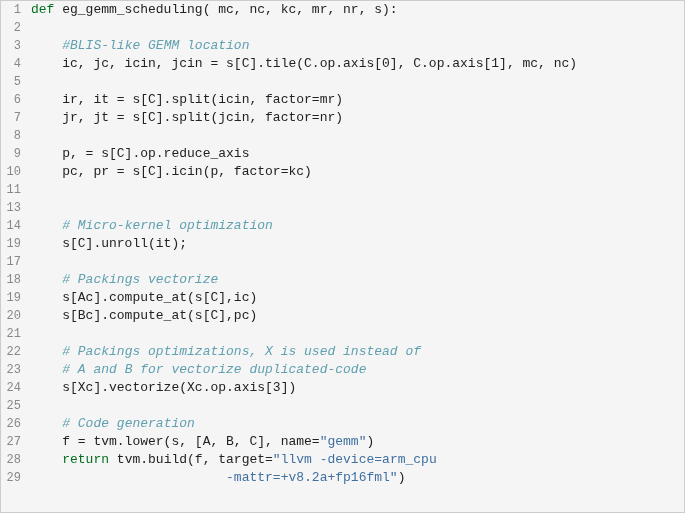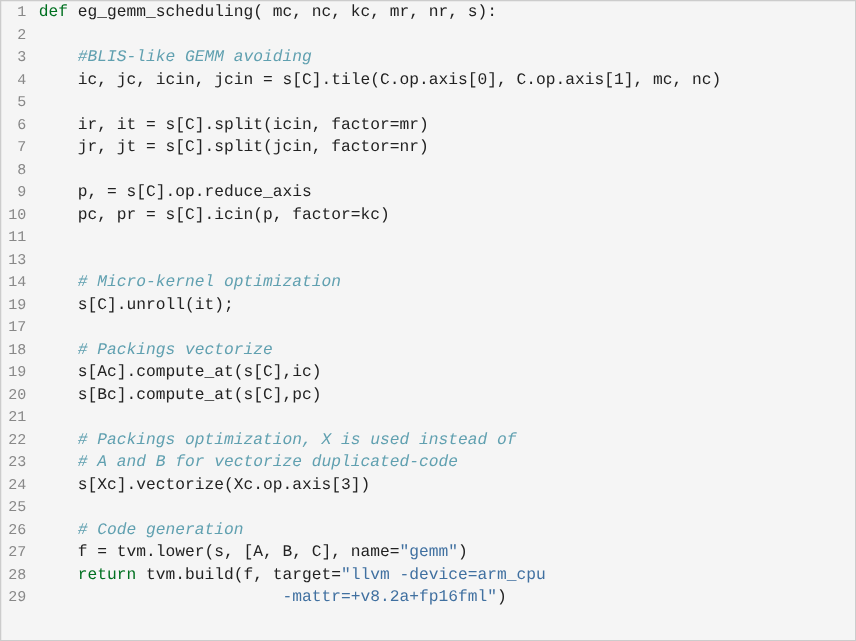--- a/index.html
+++ b/index.html
@@ -59,21 +59,21 @@
       <div class="line-row">
         <span class="line-number">1</span>
         <span class="line-content"><span class="kw">def</span><span> eg_gemm_scheduling( mc, nc, kc, mr, nr, s):</span></span>
       </div>
       <div class="line-row">
         <span class="line-number">2</span>
         <span class="line-content"> </span>
       </div>
       <div class="line-row">
         <span class="line-number">3</span>
-        <span class="line-content"><span>    </span><span class="comment">#BLIS-like GEMM avoiding</span></span>
+        <span class="line-content"><span>    </span><span class="comment">#BLIS-like GEMM location</span></span>
       </div>
       <div class="line-row">
         <span class="line-number">4</span>
         <span class="line-content"><span>    ic, jc, icin, jcin = s[C].tile(C.op.axis[0], C.op.axis[1], mc, nc)</span></span>
       </div>
       <div class="line-row">
         <span class="line-number">5</span>
         <span class="line-content"> </span>
       </div>
       <div class="line-row">
@@ -127,21 +127,21 @@
       <div class="line-row">
         <span class="line-number">20</span>
         <span class="line-content"><span>    s[Bc].compute_at(s[C],pc)</span></span>
       </div>
       <div class="line-row">
         <span class="line-number">21</span>
         <span class="line-content"> </span>
       </div>
       <div class="line-row">
         <span class="line-number">22</span>
-        <span class="line-content"><span>    </span><span class="comment"># Packings optimization, X is used instead of</span></span>
+        <span class="line-content"><span>    </span><span class="comment"># Packings optimizations, X is used instead of</span></span>
       </div>
       <div class="line-row">
         <span class="line-number">23</span>
         <span class="line-content"><span>    </span><span class="comment"># A and B for vectorize duplicated-code</span></span>
       </div>
       <div class="line-row">
         <span class="line-number">24</span>
         <span class="line-content"><span>    s[Xc].vectorize(Xc.op.axis[3])</span></span>
       </div>
       <div class="line-row">

